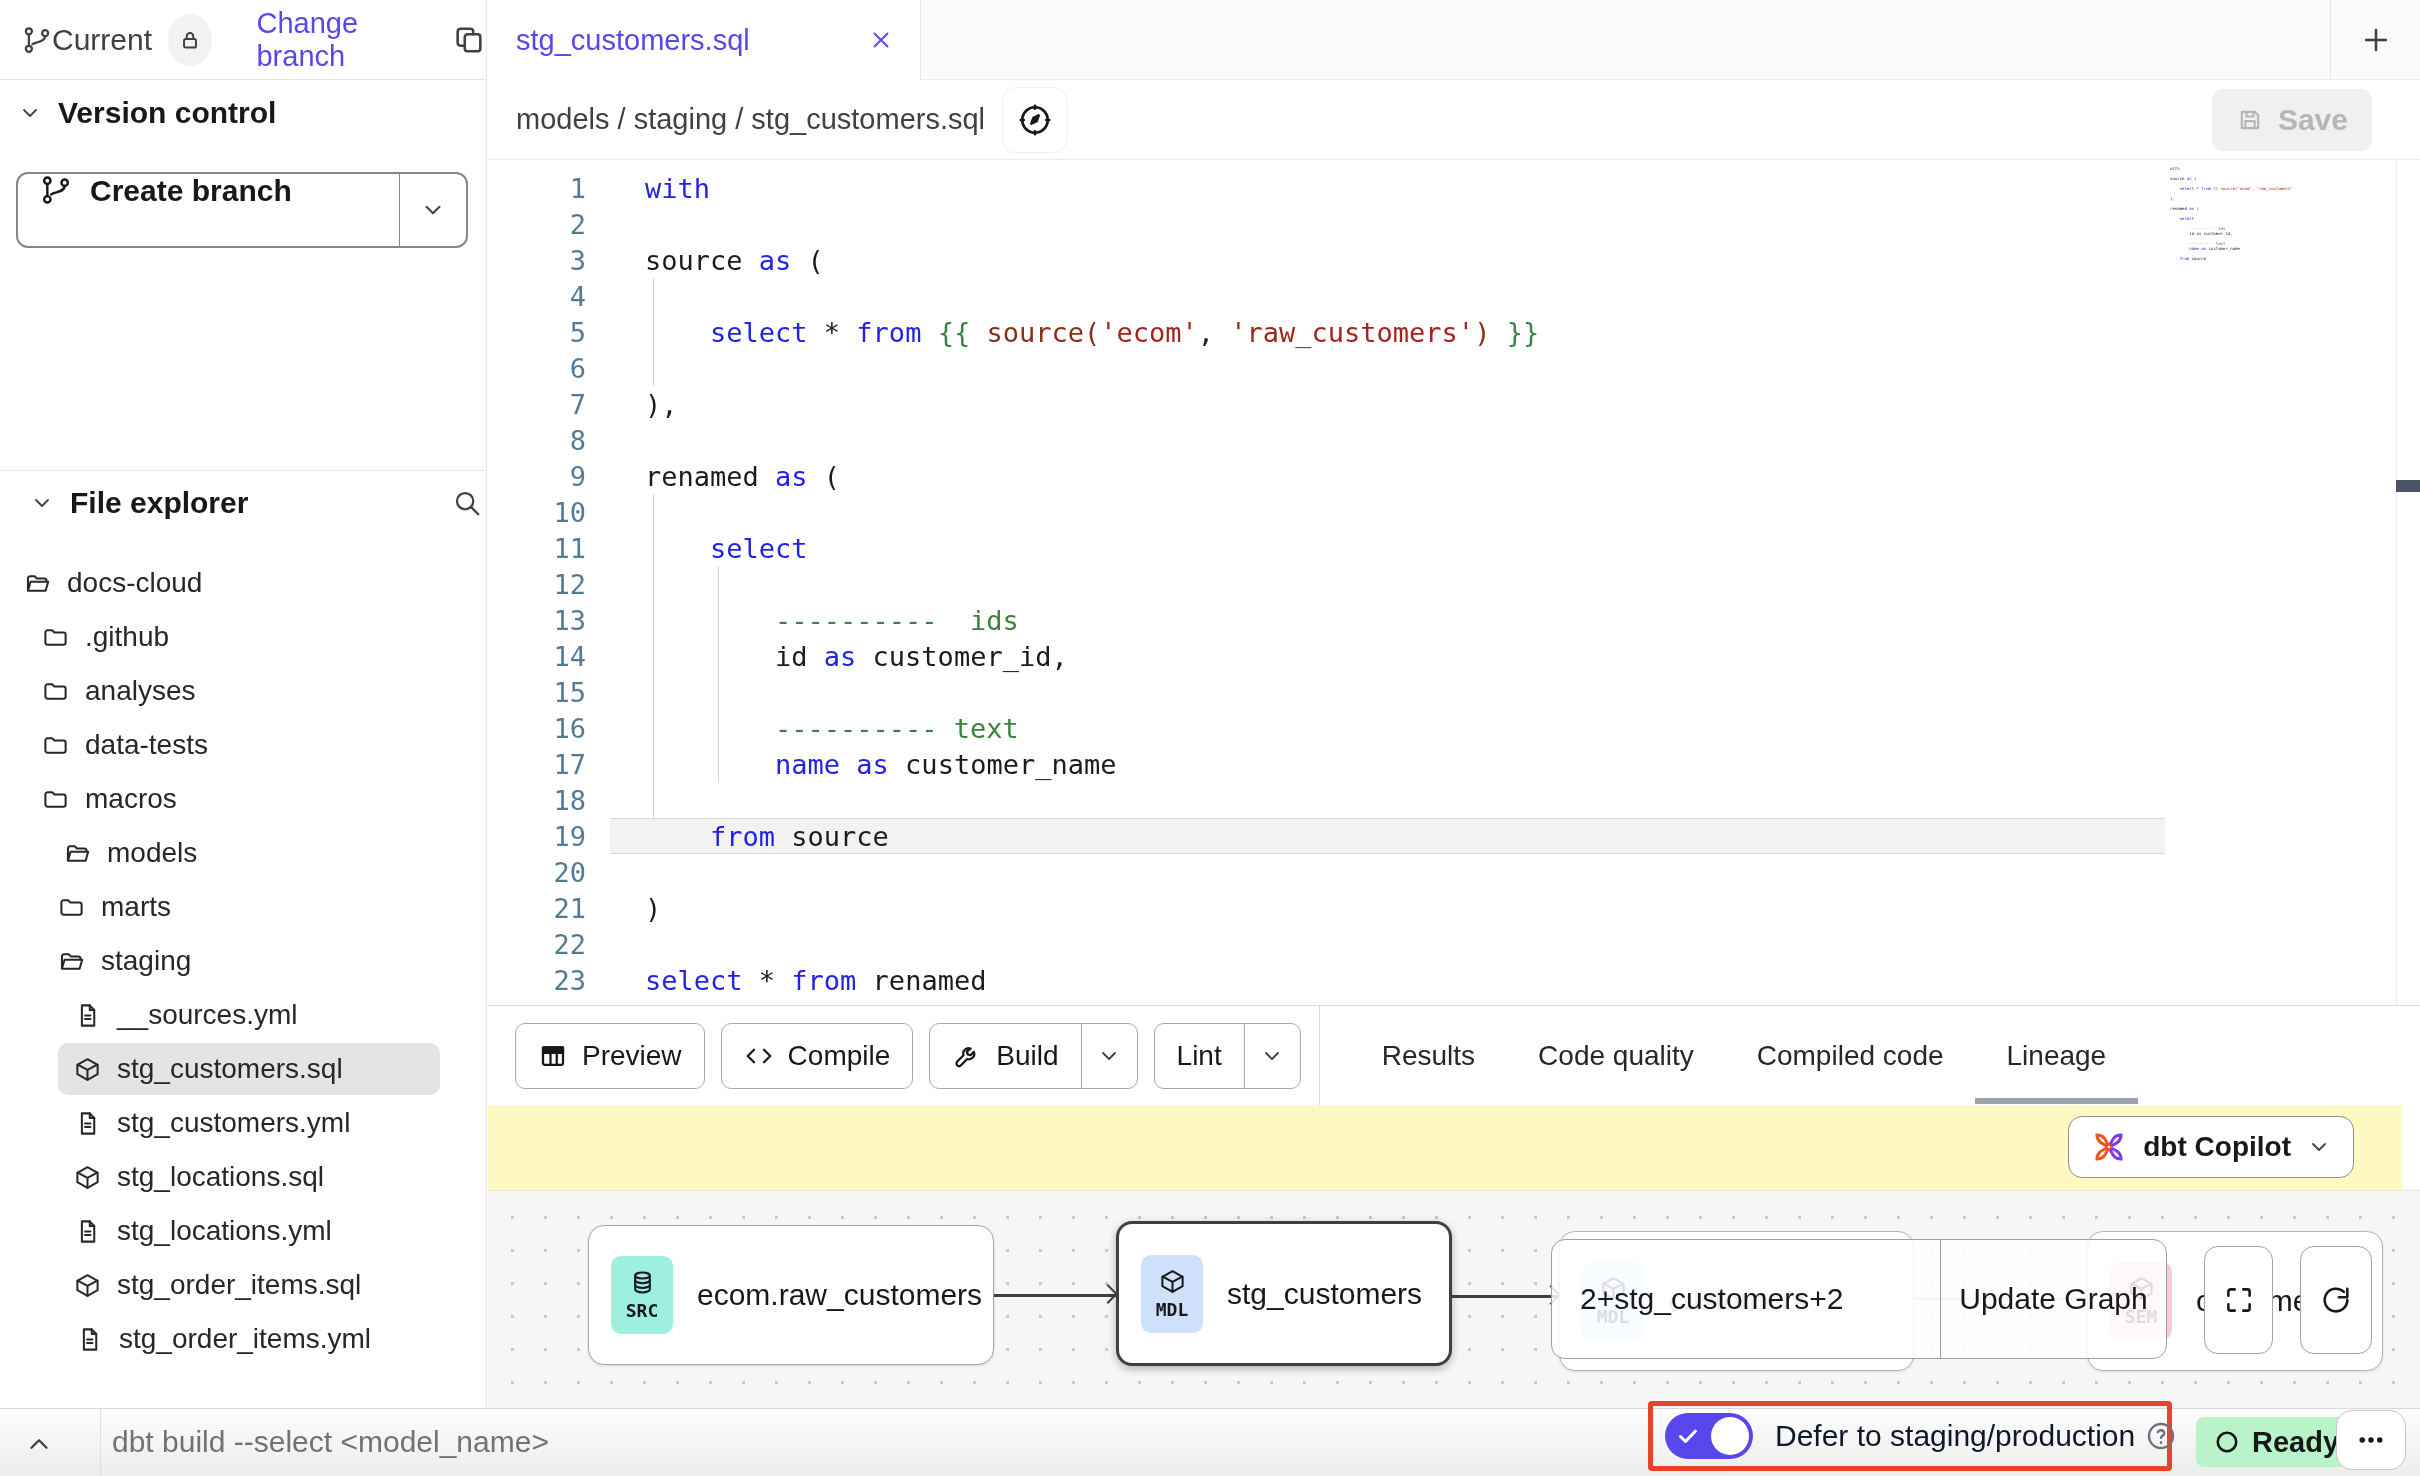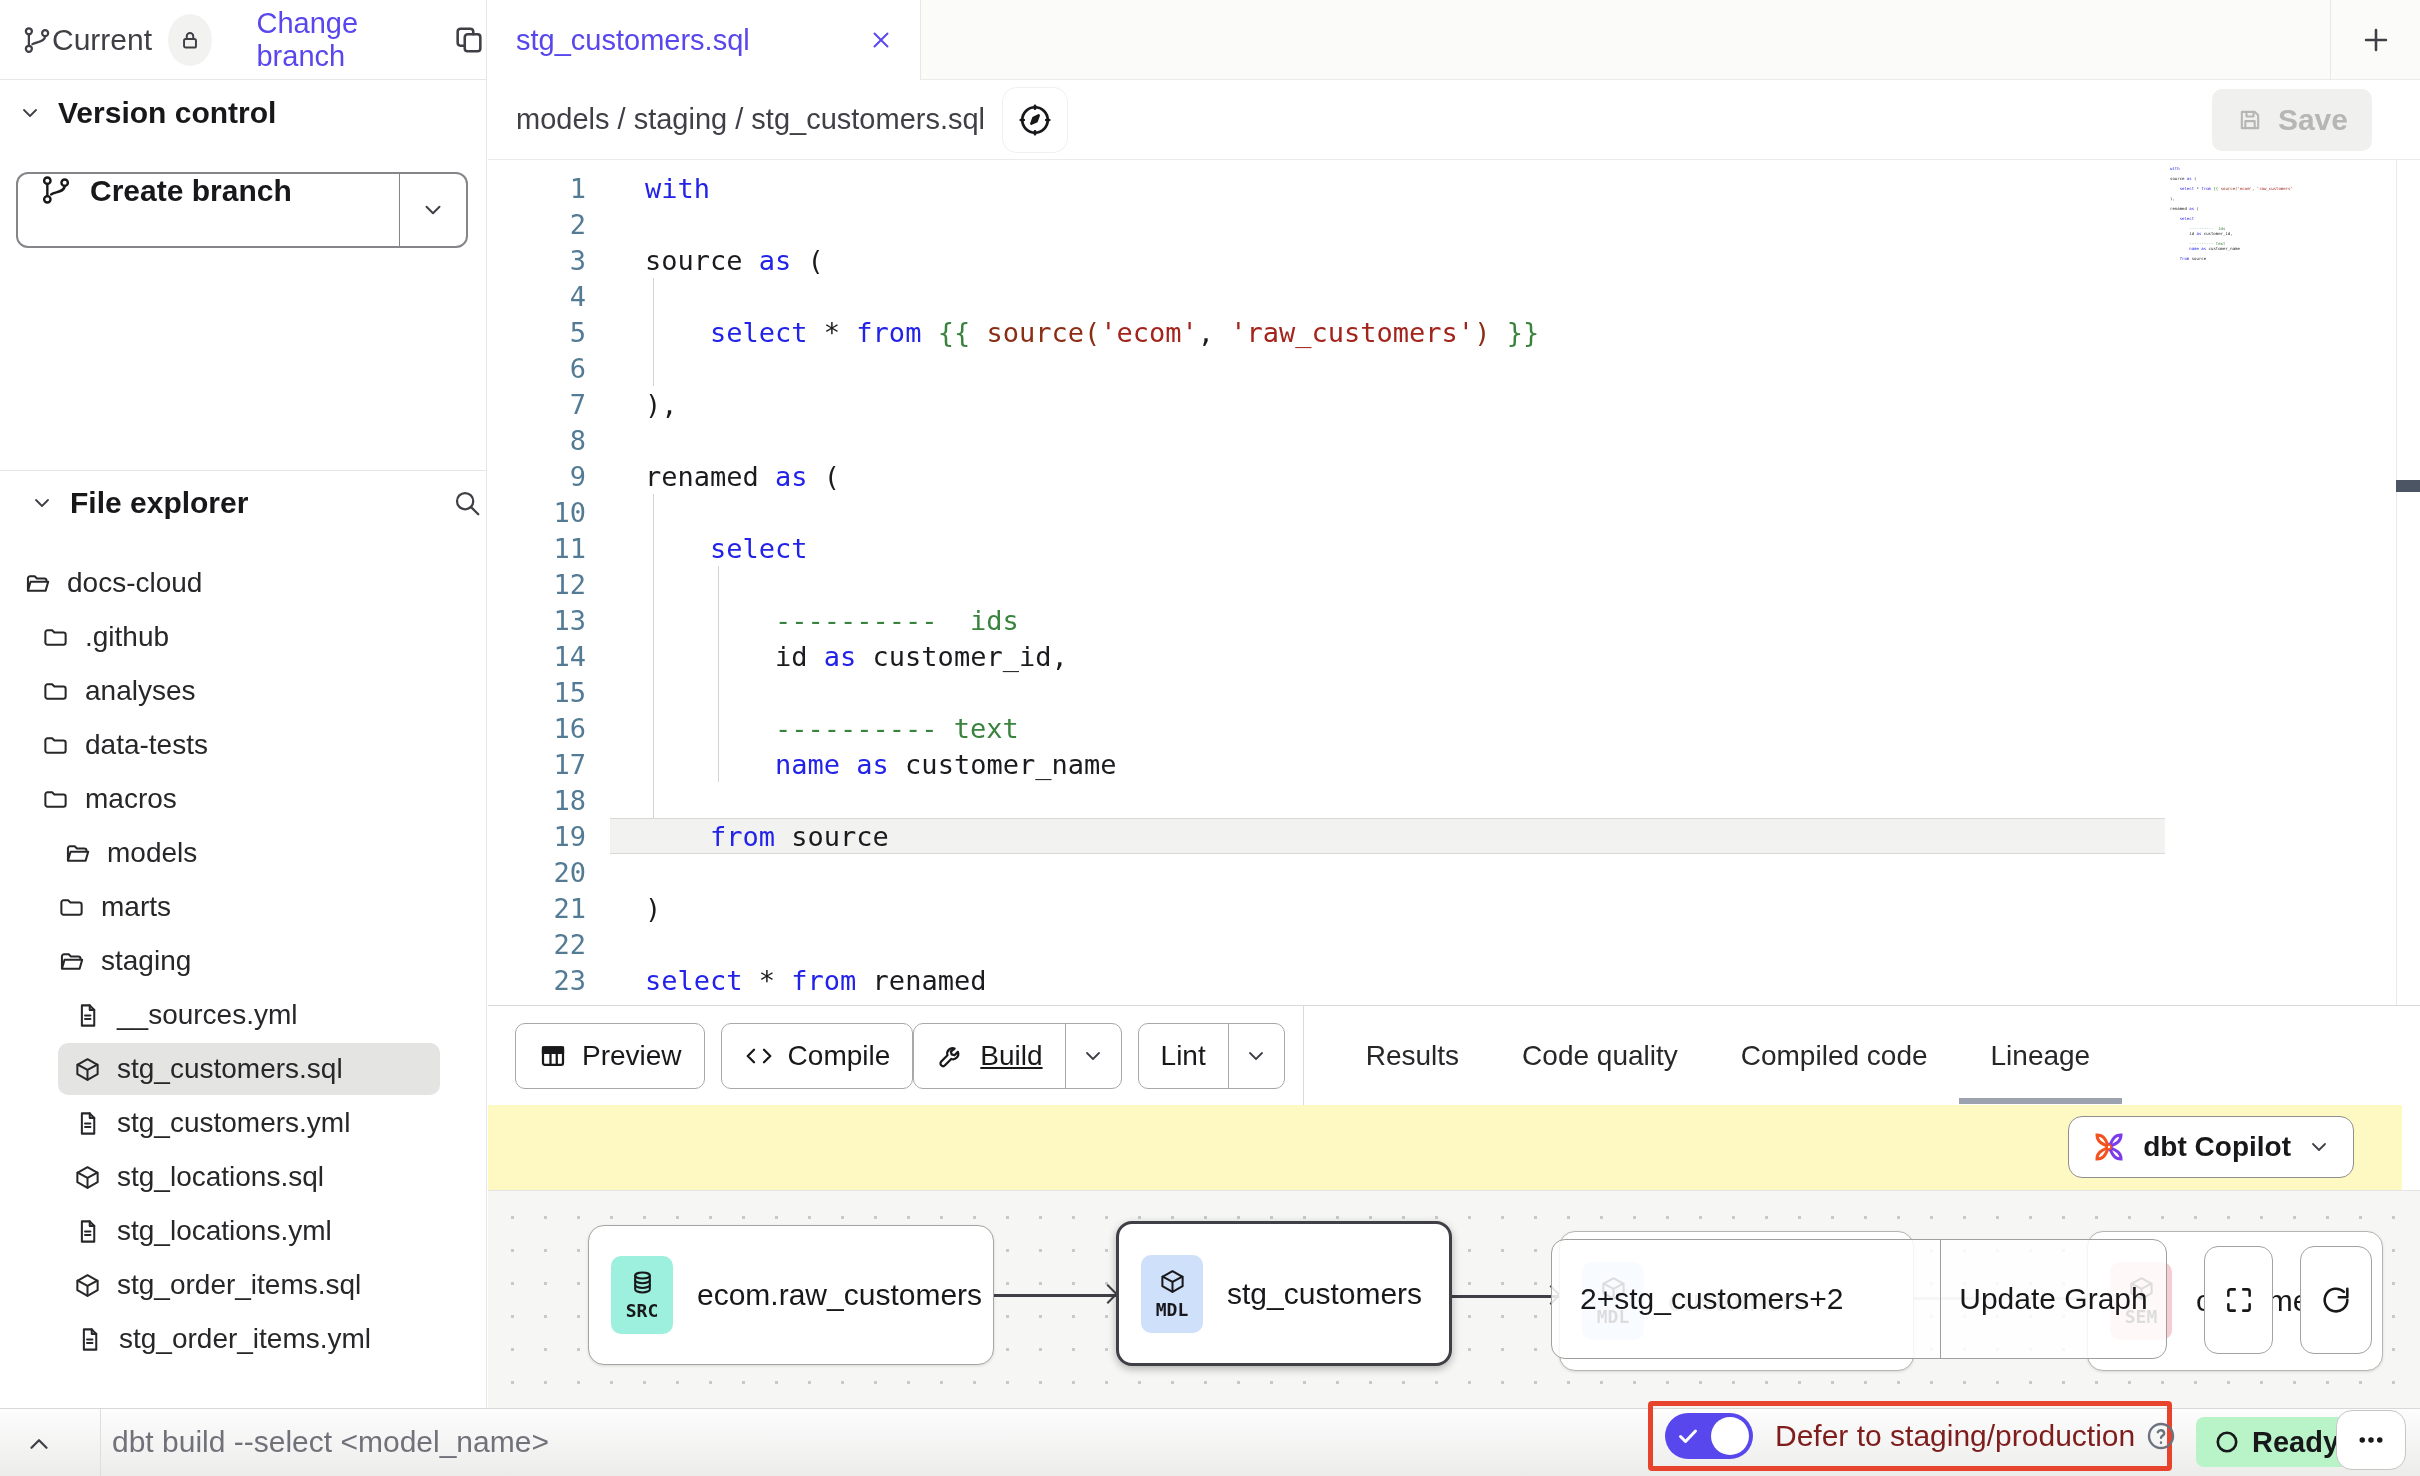--- a/index.html
+++ b/index.html
@@ -115,21 +115,21 @@
 
   
   #statusbar { position:absolute; left:0; top:1408px; width:100%; height:68px; background:linear-gradient(#fdfdfd,#ececeb); border-top:1px solid #d8d8d6; }
   #sb-collapse { position:absolute; left:24px; top:20px; width:30px; height:30px; color:#3f3f46; cursor:pointer; }
   #sb-vline { position:absolute; left:100px; top:0; bottom:0; border-left:1px solid #dededd; }
   #cli-input { position:absolute; left:112px; top:16px; font-size:30px; color:#71717a; font-family:"Liberation Sans", sans-serif; }
   #annotation-box { position:absolute; left:1648px; top:1401px; width:524px; height:70px; border:5px solid #e8432c; border-radius:4px; display:flex; align-items:center; padding-left:12px; z-index:5; }
   .toggle { position:relative; width:88px; height:46px; border-radius:23px; background:#5847ec; flex:0 0 auto; cursor:pointer; }
   .toggle .knob { position:absolute; right:4px; top:4px; width:38px; height:38px; border-radius:50%; background:#fff; }
   .toggle .chk { position:absolute; left:11px; top:11px; width:24px; height:24px; color:#fff; }
-  #defer-label { margin-left:22px; font-size:30px; font-weight:500; color:#7f1d1d; white-space:nowrap; }
+  #defer-label { margin-left:22px; font-size:30px; font-weight:500; color:#0f172a; white-space:nowrap; }
   .help-ic { width:32px; height:32px; color:#6b7280; margin-left:10px; cursor:pointer; }
   #ready-badge { position:absolute; left:2196px; top:1417px; height:50px; padding:0 18px; background:#b9f4c8; border-radius:8px; display:flex; align-items:center; gap:12px; z-index:5; }
   #ready-badge .ic { width:26px; height:26px; color:#18181b; }
   #ready-badge .rtxt { font-size:29px; font-weight:600; color:#18181b; }
   #more-btn { position:absolute; left:2336px; top:1410px; width:70px; height:60px; background:#fff; border:1.5px solid #c6c6c4; border-radius:16px; display:flex; align-items:center; justify-content:center; z-index:5; cursor:pointer; }
   #more-btn .ic { width:30px; height:30px; color:#18181b; }
 </style>
 </head>
 <body>
 
@@ -582,21 +582,21 @@
     <div class="act-btn" style="margin-left:16px;">
       <div class="seg">
         <span class="ic">
             <svg viewBox="0 0 24 24" fill="none" stroke="currentColor" stroke-width="1.8" stroke-linecap="round" stroke-linejoin="round">
               <path d="M8 7l-5 5 5 5M16 7l5 5-5 5"></path>
             </svg>
           </span>
         <span>Compile</span>
       </div>
     </div>
-    <div class="act-btn" style="margin-left:0;text-decoration:underline;">
+    <div class="act-btn" style="margin-left:16px;">
       <div class="seg">
         <span class="ic">
             <svg viewBox="0 0 24 24" fill="none" stroke="currentColor" stroke-width="1.8" stroke-linecap="round" stroke-linejoin="round">
               <path d="M14.9 6.1a4.3 4.3 0 0 0-5.7 5.3l-5 5a2.1 2.1 0 1 0 3 3l5-5a4.3 4.3 0 0 0 5.3-5.7l-2.7 2.7-2.3-.7-.6-2.3z"></path>
             </svg>
           </span>
         <span>Build</span>
       </div>
       <div class="chev-seg">
         <span class="ic">

